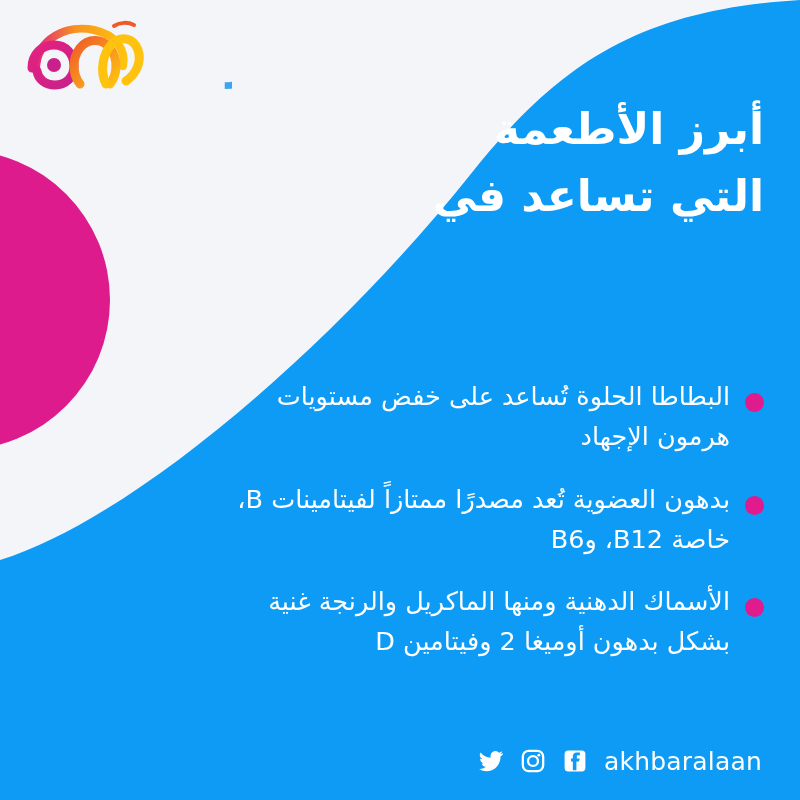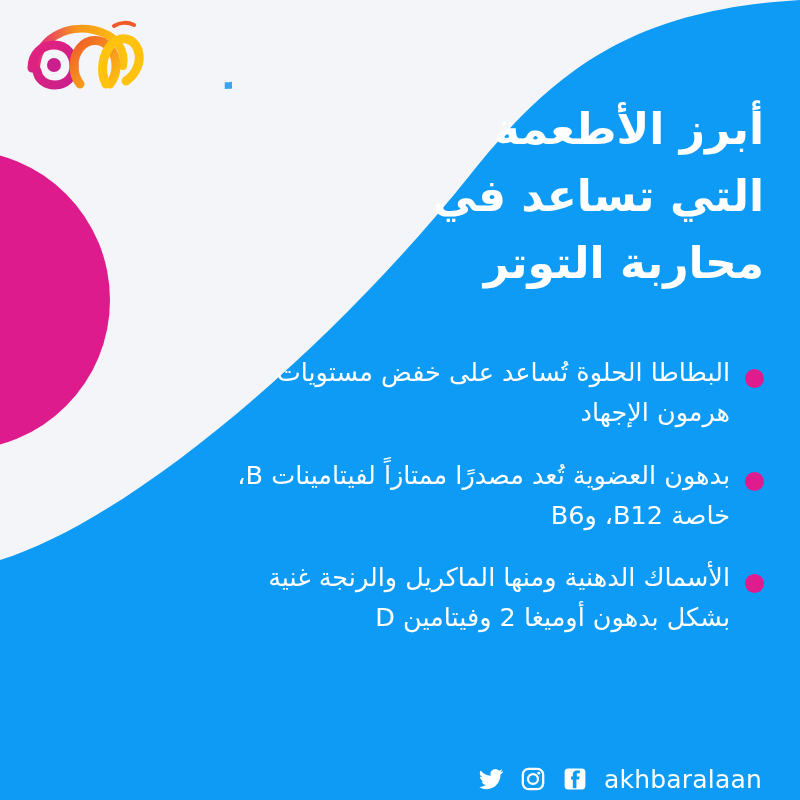--- a/index.html
+++ b/index.html
@@ -44,21 +44,21 @@
     font-weight: bold;
     line-height: 1.52;
     letter-spacing: 0px;
   }
   #headline .hl-line { display: block; white-space: nowrap; }
 
   
   #bullets {
     position: absolute;
     right: 30px;
-    top: 352px;
+    top: 376px;
     width: 560px;
     direction: rtl;
   }
   .bullet-row {
     position: relative;
     display: block;
     padding-right: 40px;
     margin-bottom: 22px;
   }
   .bullet-dot {
@@ -78,21 +78,21 @@
     text-align: right;
     direction: rtl;
     font-weight: normal;
   }
 
   
   #footer {
     position: absolute;
     left: 0;
     right: 34px;
-    bottom: 8px;
+    bottom: 26px;
     display: flex;
     flex-direction: row;
     align-items: center;
     justify-content: flex-end;
     gap: 16px;
   }
   #footer .sicon { display: block; }
   #footer-handle {
     color: #ffffff;
     font-size: 25px;
@@ -145,21 +145,20 @@
 
       <g>
         <text x="205" y="62" text-anchor="end" fill="#3AA6F0" font-family="DejaVu Sans, Liberation Sans, sans-serif" font-size="54" font-weight="bold" direction="rtl">أخبار</text>
       </g>
     </svg>
   </div>
 
   <div id="headline">
     <span class="hl-line">أبرز الأطعمة</span>
     <span class="hl-line">التي تساعد في</span>
-    <span class="hl-line">محاربة التوتر</span>
   </div>
 
   <div id="bullets">
 
     <div class="bullet-row">
       <span class="bullet-dot"></span>
       <span class="bullet-text">البطاطا الحلوة تُساعد على خفض مستويات هرمون الإجهاد</span>
     </div>
 
     <div class="bullet-row">

